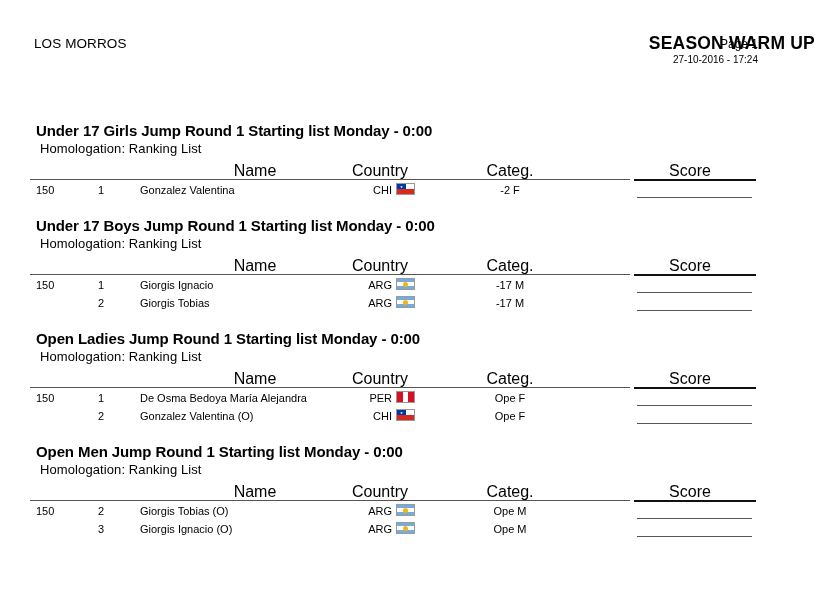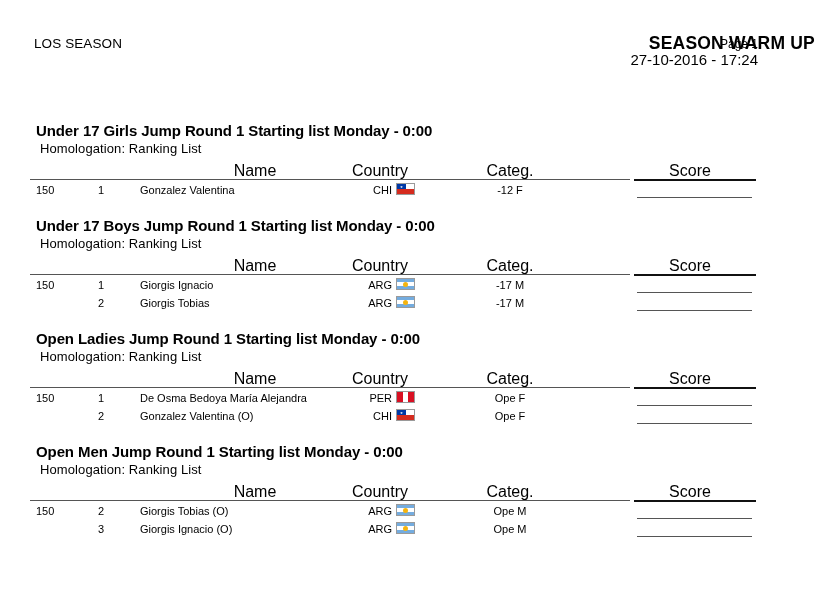--- a/index.html
+++ b/index.html
@@ -57,21 +57,21 @@
     right: 57px;
     top: 36px;
     text-align: right;
   }
   .page-number {
     font-size: 12px;
     line-height: 16px;
     white-space: nowrap;
   }
   .print-stamp {
-    font-size: 15px;
+    font-size: 10px;
     line-height: 16px;
     white-space: nowrap;
   }
 
   
   .sections {
     position: absolute;
     top: 118px;
     left: 0;
     right: 0;
@@ -204,21 +204,21 @@
   }
   .flag-per .per-right {
     position: absolute; right: 0; top: 0; width: 33.3%; height: 100%;
     background: #d91023;
   }
 </style>
 </head>
 <body>
 
 <div class="page-header">
-  <div class="club-name">LOS SEASON</div>
+  <div class="club-name">LOS MORROS</div>
   <div class="title-block">
     <div class="event-title">SEASON WARM UP</div>
   </div>
   <div class="meta-block">
     <div class="page-number">Page 1</div>
     <div class="print-stamp">27-10-2016 - 17:24</div>
   </div>
 </div>
 
 <div class="sections" id="sections-root">
@@ -236,21 +236,21 @@
       <div class="head-rule">
         <span class="left-part"></span>
         <span class="score-part"></span>
       </div>
       <div class="start-table">
         <div class="row">
           <div class="cell c-bib">150</div>
           <div class="cell c-order">1</div>
           <div class="cell c-name">Gonzalez Valentina</div>
           <div class="cell c-country">CHI</div>
-          <div class="cell c-categ">-12 F</div>
+          <div class="cell c-categ">-2 F</div>
           <div class="cell c-flag"><span class="flag flag-chi"><span class="chi-red"></span><span class="chi-blue"></span><span class="chi-star"></span></span></div>
           <span class="score-line"></span>
         </div>
       </div>
     </div>
     <div class="section">
       <div class="section-title">Under 17 Boys Jump Round 1 Starting list Monday - 0:00</div>
       <div class="homologation">Homologation:  Ranking  List</div>
       <div class="start-table">
         <div class="row head">

